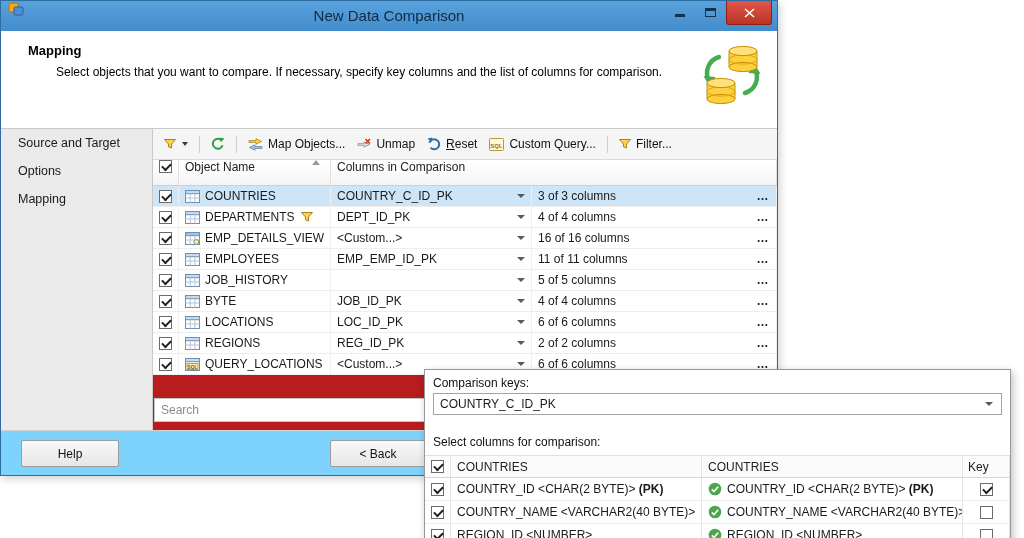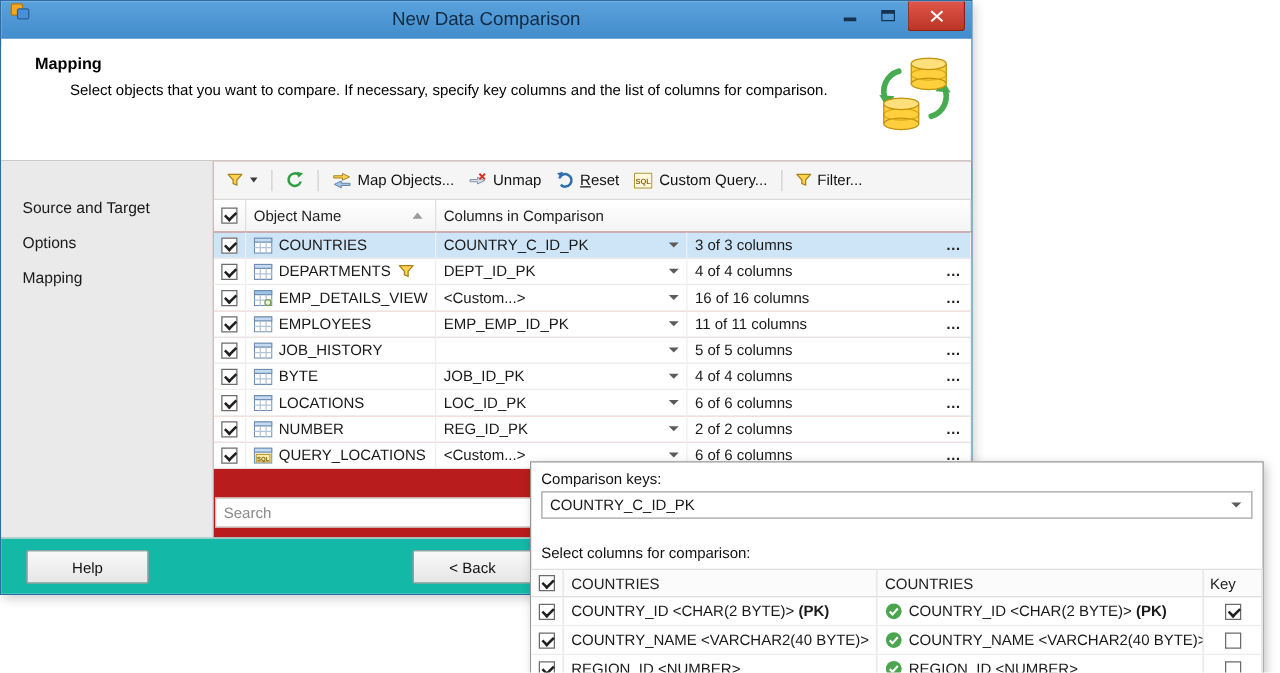--- a/index.html
+++ b/index.html
@@ -25,38 +25,38 @@
               display:flex;align-items:center;justify-content:center;cursor:pointer}
 
   
   .hdr{position:absolute;top:30px;left:0;width:100%;height:98px;background:#fff;border-bottom:1px solid #c9c9c9}
   .hdr-title{position:absolute;left:27px;top:12px;font-size:13px;font-weight:bold;color:#000}
   .hdr-desc{position:absolute;left:55px;top:33px;width:608px;line-height:17px;color:#000000}
   .hdr-icon{position:absolute;right:14px;top:13px}
 
   
   .bodyrow{position:absolute;top:128px;bottom:45px;left:0;right:0;display:flex}
-  .sidebar{width:170px;background:#eaeaea;border-right:1px solid #c9c9c9;padding-top:23px}
+  .sidebar{width:152px;background:#eaeaea;border-right:1px solid #c9c9c9;padding-top:0}
   .side-item{height:28px;line-height:28px;padding-left:17px;font-size:12.5px;cursor:pointer}
   .main{flex:1;position:relative;background:#b91c1c}
 
   
   .toolbar{position:absolute;top:0;left:0;right:0;height:31px;background:#f5f5f5;
            border-bottom:1px solid #dadada;display:flex;align-items:center;padding:0 6px;gap:2px}
   .tb-btn{display:flex;align-items:center;gap:5px;padding:4px 5px;border-radius:2px;color:#111;
           cursor:pointer;white-space:nowrap}
   .caret{width:0;height:0;border-left:3.5px solid transparent;border-right:3.5px solid transparent;
          border-top:4px solid #3a3a3a;margin-left:1px}
   .tb-sep{width:1px;height:17px;background:#cfcfcf;margin:0 4px}
 
   
   .grid{position:absolute;top:31px;left:0;right:0}
   .grid-header{display:flex;height:26px;border-bottom:1px solid #cfcfcf;
                background:linear-gradient(#ffffff,#f4f4f4);color:#222}
-  .gh-cell{display:flex;align-items:center;padding-left:6px;border-right:1px solid #e0e0e0}
+  .gh-cell{display:flex;padding-left:6px;border-right:1px solid #e0e0e0}
   .grid-row{display:flex;height:21px;border-bottom:1px solid #eeeeee;background:#fff}
   .gr-cell{display:flex;align-items:center;padding-left:6px;border-right:1px solid #efefef;
            overflow:hidden;white-space:nowrap}
   .c0{width:26px;justify-content:center;padding-left:0}
   .c1{width:152px}
   .c2{width:201px}
   .c3{flex:1}
   .row-selected{background:#cde5f7}
   .sort-asc{width:0;height:0;border-left:4px solid transparent;border-right:4px solid transparent;
             border-bottom:5px solid #9b9b9b;margin-left:auto;margin-right:10px}
@@ -65,21 +65,21 @@
   .ellipsis-btn{margin-left:auto;margin-right:7px;color:#222;font-weight:bold;letter-spacing:.5px;cursor:pointer}
   .obj-name{margin-left:5px}
   .ic{display:inline-flex;align-items:center;flex:none}
   .ic.badge{margin-left:6px}
 
   .search-input{position:absolute;left:1px;right:1px;top:269px;height:24px;border:1px solid #c6c6c6;
                 padding:0 6px;font-size:12px;color:#333;font-family:inherit;outline:none}
   .search-input::placeholder{color:#8a8a8a}
 
   
-  .footer{position:absolute;left:0;bottom:0;width:100%;height:45px;background:#14b8a6;border-top:1px solid #d2d2d2}
+  .footer{position:absolute;left:0;bottom:0;width:100%;height:45px;background:#7dd3fc;border-top:1px solid #d2d2d2}
   .btn{position:absolute;top:9px;height:27px;background:linear-gradient(#f9f9f9,#e6e6e6);
        border:1px solid #9d9d9d;border-radius:2px;font-size:12px;display:flex;align-items:center;
        justify-content:center;cursor:pointer;color:#111}
   .btn-help{left:20px;width:98px}
   .btn-back{left:329px;width:96px}
 
   
   .cb{display:inline-block;width:13px;height:13px;background:#fff;border:1px solid #6b6b6b;
       position:relative;flex:none;cursor:pointer}
   .cb.checked::after{content:"";position:absolute;left:2px;top:2px;width:7px;height:4px;
@@ -423,21 +423,21 @@
                 <span class="cb checked"></span>
               </div>
               <div class="gr-cell c1">
                 <span class="ic">
                   <svg width="15" height="13" viewBox="0 0 15 13">
                     <rect x="0.5" y="0.5" width="14" height="12" fill="#fff" stroke="#6f8fb2"></rect>
                     <rect x="0.5" y="0.5" width="14" height="3.2" fill="#c5dbf2" stroke="#6f8fb2"></rect>
                     <path d="M5.2 3.7 V12.5 M9.9 3.7 V12.5 M0.5 8 H14.5" stroke="#b2c4d8" fill="none"></path>
                   </svg>
                 </span>
-                <span class="obj-name">NUMBER</span>
+                <span class="obj-name">REGIONS</span>
               </div>
               <div class="gr-cell c2">
                 <span class="key-text">REG_ID_PK</span>
                 <span class="drop-arrow"></span>
               </div>
               <div class="gr-cell c3">
                 <span>2 of 2 columns</span>
                 <span class="ellipsis-btn">…</span>
               </div>
             </div>

